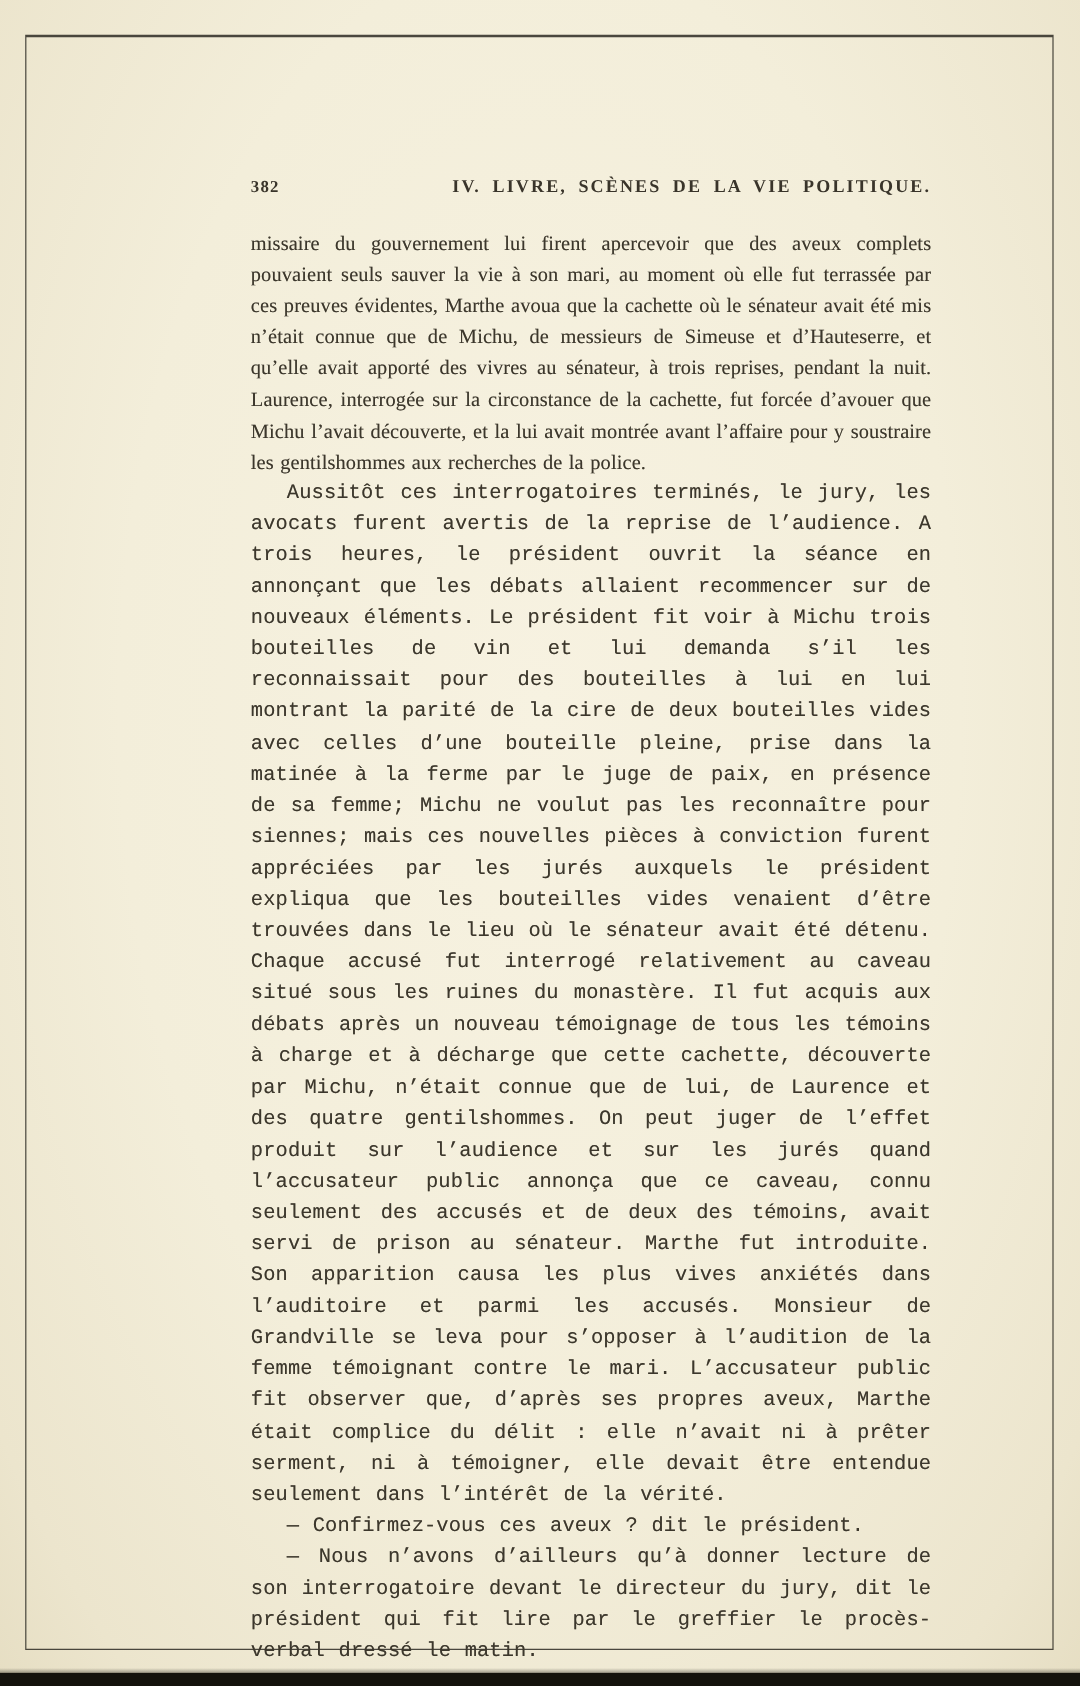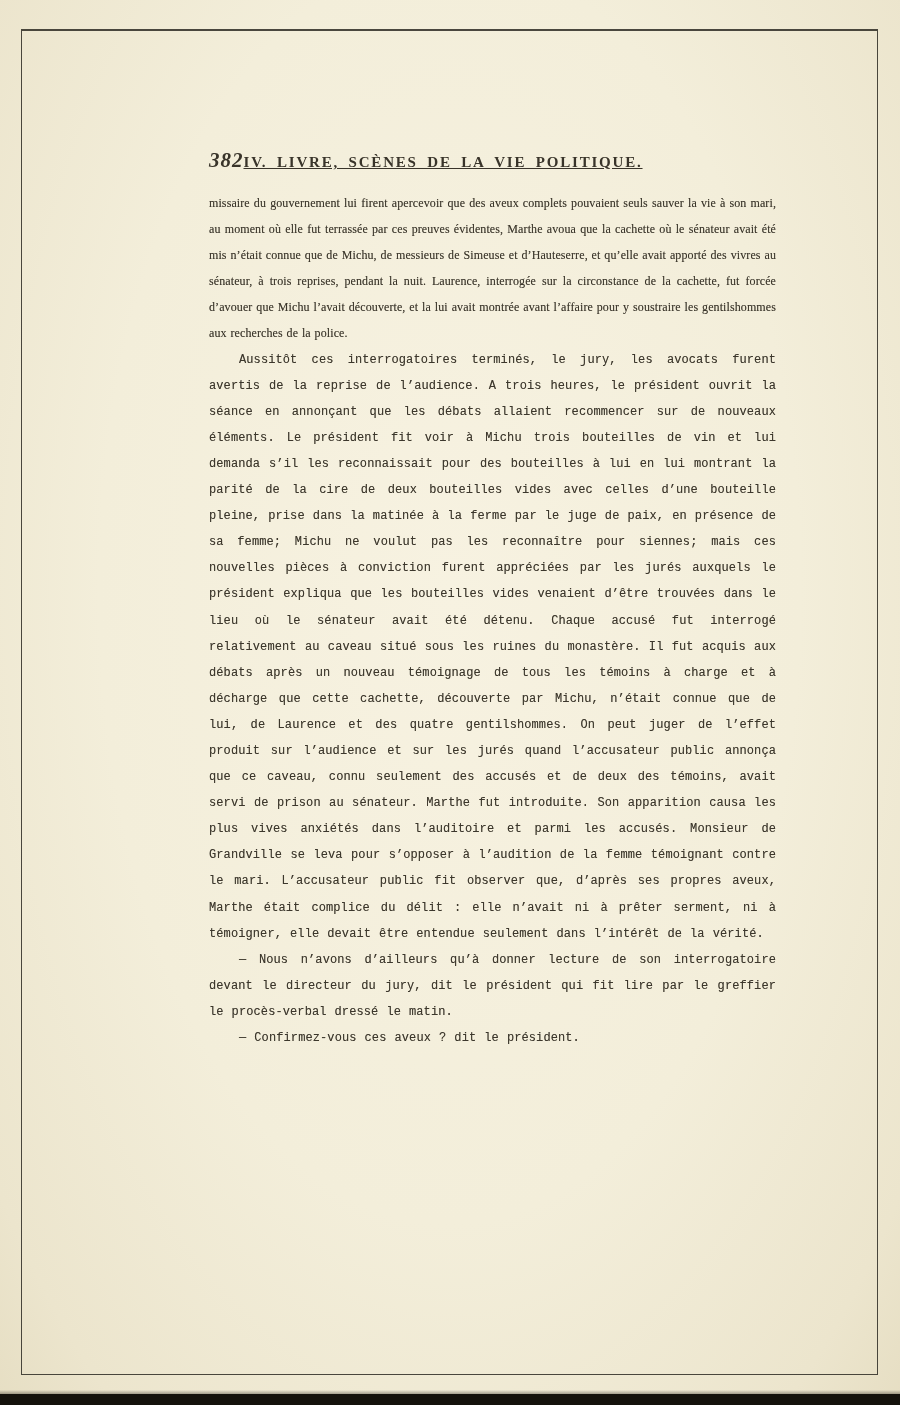--- a/index.html
+++ b/index.html
@@ -48,43 +48,41 @@
   }
   .header {
     position: absolute;
     left: 209px;
     top: 148px;
     width: 567px;
     display: flex;
     align-items: baseline;
   }
   .page-number {
-    font-size: 21px;
+    font-size: 14px;
     font-weight: 700;
     letter-spacing: 1px;
     color: #39342a;
-    font-style: italic;
   }
   .running-title {
     flex: 1;
-    text-align: left;
+    text-align: right;
     font-size: 15px;
     font-weight: 700;
     letter-spacing: 1.8px;
     word-spacing: 4px;
     color: #39342a;
     white-space: nowrap;
-    text-decoration: underline;
   }
   .text-block {
     position: absolute;
     left: 209px;
     top: 190px;
     width: 567px;
-    font-size: 12px;
+    font-size: 17px;
     line-height: 26.1px;
     text-align: justify;
     letter-spacing: 0.1px;
     word-spacing: 0.06em;
     hyphens: auto;
     -webkit-hyphens: auto;
     text-shadow: 0 0 0.5px rgba(60, 55, 45, 0.45);
   }
   .text-block p {
     margin: 0;
@@ -102,20 +100,20 @@
   <div class="frame"></div>
 
   <div class="header">
     <span class="page-number">382</span>
     <span class="running-title">IV. LIVRE, SCÈNES DE LA VIE POLITIQUE.</span>
   </div>
 
   <div class="text-block">
     <p>missaire du gouvernement lui firent apercevoir que des aveux complets pouvaient seuls sauver la vie à son mari, au moment où elle fut terrassée par ces preuves évidentes, Marthe avoua que la cachette où le sénateur avait été mis n’était connue que de Michu, de messieurs de Simeuse et d’Hauteserre, et qu’elle avait apporté des vivres au sénateur, à trois reprises, pendant la nuit. Laurence, interrogée sur la circonstance de la cachette, fut forcée d’avouer que Michu l’avait découverte, et la lui avait montrée avant l’affaire pour y soustraire les gentilshommes aux recherches de la police.</p>
     <p class="indent">Aussitôt ces interrogatoires terminés, le jury, les avocats furent avertis de la reprise de l’audience. A trois heures, le président ouvrit la séance en annonçant que les débats allaient recommencer sur de nouveaux éléments. Le président fit voir à Michu trois bouteilles de vin et lui demanda s’il les reconnaissait pour des bouteilles à lui en lui montrant la parité de la cire de deux bouteilles vides avec celles d’une bouteille pleine, prise dans la matinée à la ferme par le juge de paix, en présence de sa femme; Michu ne voulut pas les reconnaître pour siennes; mais ces nouvelles pièces à conviction furent appréciées par les jurés auxquels le président expliqua que les bouteilles vides venaient d’être trouvées dans le lieu où le sénateur avait été détenu. Chaque accusé fut interrogé relativement au caveau situé sous les ruines du monastère. Il fut acquis aux débats après un nouveau témoignage de tous les témoins à charge et à décharge que cette cachette, découverte par Michu, n’était connue que de lui, de Laurence et des quatre gentilshommes. On peut juger de l’effet produit sur l’audience et sur les jurés quand l’accusateur public annonça que ce caveau, connu seulement des accusés et de deux des témoins, avait servi de prison au sénateur. Marthe fut introduite. Son apparition causa les plus vives anxiétés dans l’auditoire et parmi les accusés. Monsieur de Grandville se leva pour s’opposer à l’audition de la femme témoignant contre le mari. L’accusateur public fit observer que, d’après ses propres aveux, Marthe était complice du délit : elle n’avait ni à prêter serment, ni à témoigner, elle devait être entendue seulement dans l’intérêt de la vérité.</p>
+    <p class="indent">— Confirmez-vous ces aveux ? dit le président.</p>
     <p class="indent">— Nous n’avons d’ailleurs qu’à donner lecture de son interrogatoire devant le directeur du jury, dit le président qui fit lire par le greffier le procès-verbal dressé le matin.</p>
-    <p class="indent">— Confirmez-vous ces aveux ? dit le président.</p>
   </div>
 
   <div class="scan-edge-bottom-soft"></div>
   <div class="scan-edge-bottom"></div>
 
 </div>
 
 </body></html>

